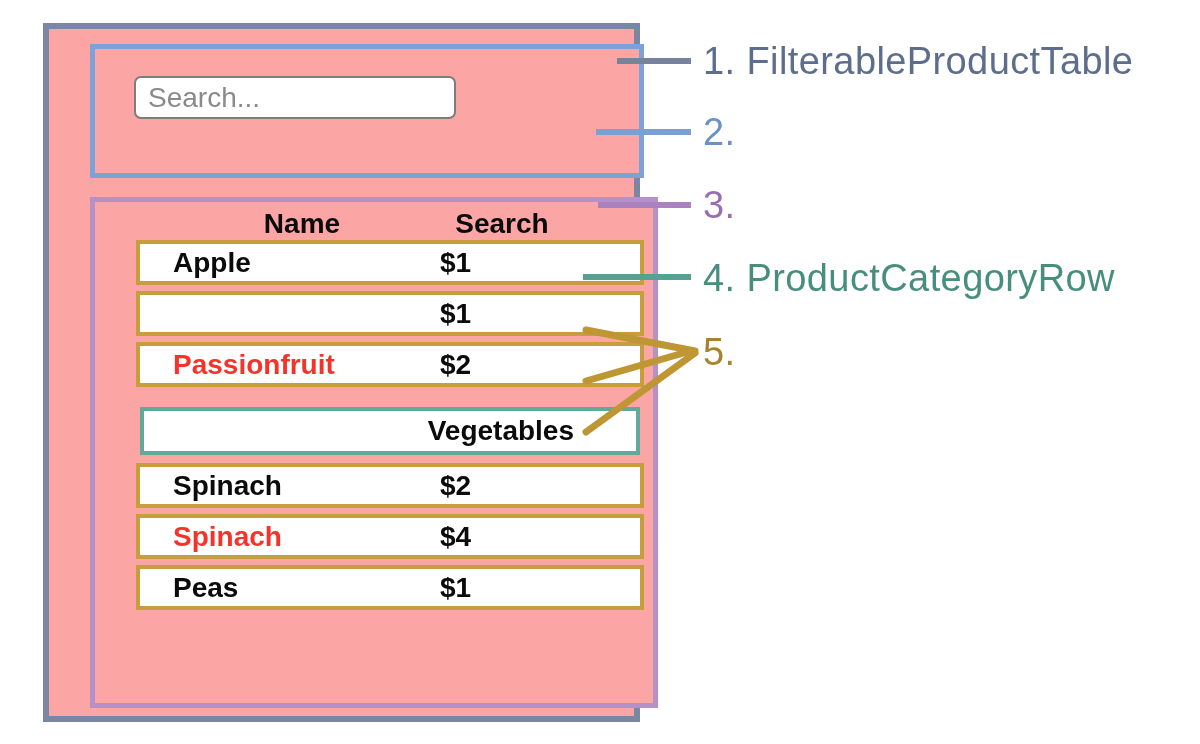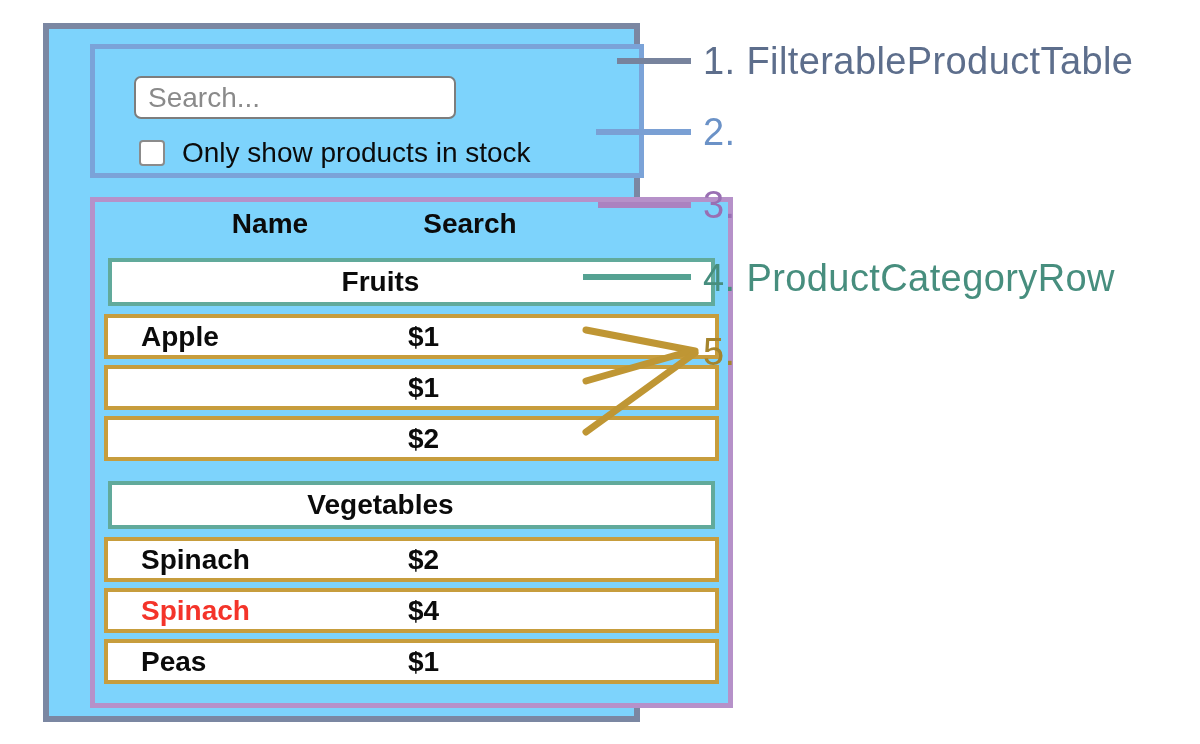--- a/index.html
+++ b/index.html
@@ -3,90 +3,84 @@
 <meta charset="utf-8">
 <style>
   :root{
     --outer:#7b87a2; --blue:#7ba3d8; --purple:#b691c9; --teal:#61aa9b; --gold:#c79d3d;
   }
   html,body{margin:0;padding:0;}
   body{
     width:1200px;height:744px;position:relative;background:#ffffff;overflow:hidden;
     font-family:"Liberation Sans","DejaVu Sans",sans-serif;color:#0b0b0b;
   }
-  .box{position:absolute;box-sizing:border-box;background:#7dd3fc;margin-left:20px;}
+  .box{position:absolute;box-sizing:border-box;background:#fca5a5;margin-left:20px;}
   #outer-box{left:23px;top:23px;width:597px;height:699px;border:6px solid var(--outer);}
   #searchbar-box{left:44px;top:38px;width:554px;height:134px;border:5px solid var(--blue);}
   #search-input{
     position:absolute;left:39px;top:27px;width:322px;height:43px;box-sizing:border-box;
     border:2px solid #7d7d7d;border-radius:7px;font-size:28px;color:#444;
     padding:0 12px;outline:none;font-family:inherit;background:#fff;
   }
   #search-input::placeholder{color:#8a8a8a;opacity:1;}
   .check-row{position:absolute;left:44px;top:88px;height:32px;display:flex;align-items:center;}
   .checkbox{
     width:26px;height:26px;box-sizing:border-box;border:2px solid #8b8b8b;border-radius:4px;
     background:#fff;margin-right:17px;flex:0 0 auto;
   }
   .check-label{font-size:28px;color:#0b0b0b;white-space:nowrap;}
-  #product-table-box{left:44px;top:191px;width:643px;height:511px;border:5px solid var(--purple);}
+  #product-table-box{left:44px;top:191px;width:568px;height:511px;border:5px solid var(--purple);padding-left:32px;}
   .thead{position:relative;height:38px;}
   .th{position:absolute;top:6px;transform:translateX(-50%);font-weight:bold;font-size:28px;white-space:nowrap;}
   .th-name{left:175px;}
   .th-price{left:375px;}
   .category-row{
     box-sizing:border-box;height:48px;margin:0 13px 8px 13px;border:4px solid var(--teal);
     display:flex;align-items:center;justify-content:center;padding-right:62px;
     font-weight:bold;font-size:28px;background:#fff;
   }
   .category-row.first{margin-top:18px;}
-  .category-row.later{margin-top:20px;}
+  .category-row.later{margin-top:20px;justify-content:flex-end;}
   .product-row{
     box-sizing:border-box;height:45px;margin:0 9px 6px 9px;border:4px solid var(--gold);
     position:relative;font-size:28px;background:#fff;font-weight:bold;
   }
   .row-name{position:absolute;left:33px;top:50%;transform:translateY(-50%);white-space:nowrap;}
   .row-price{position:absolute;left:300px;top:50%;transform:translateY(-50%);white-space:nowrap;}
   #connector-svg{position:absolute;left:0;top:0;pointer-events:none;}
   .clabel{
     position:absolute;left:703px;transform:translateY(-50%);display:flex;align-items:center;
     font-size:38px;letter-spacing:0.4px;white-space:nowrap;
   }
   .clabel .lnum{margin-right:11px;}
 </style>
 </head>
 <body>
 
 <div class="box" id="outer-box">
 
   <div class="box" id="searchbar-box" style="left:21px;top:15px;">
     <input id="search-input" type="text" placeholder="Search..." style="">
-    <div class="check-row">
-      <span class="checkbox"></span>
-      <span class="check-label">Only show products in stock</span>
-    </div>
   </div>
 
   <div class="box" id="product-table-box" style="left:21px;top:168px;">
     <div class="thead">
       <span class="th th-name">Name</span>
       <span class="th th-price">Search</span>
     </div>
     <div id="table-body">
-        <div class="category-row first">
-          <span>Fruits</span>
-        </div>
         <div class="product-row">
           <span class="row-name" style="color: rgb(11, 11, 11);">Apple</span>
           <span class="row-price">$1</span>
         </div>
         <div class="product-row">
           <span class="row-price">$1</span>
         </div>
         <div class="product-row">
+          <span class="row-name" style="color: rgb(244, 52, 42);">Passionfruit</span>
           <span class="row-price">$2</span>
         </div>
         <div class="category-row later">
           <span>Vegetables</span>
         </div>
         <div class="product-row">
           <span class="row-name" style="color: rgb(11, 11, 11);">Spinach</span>
           <span class="row-price">$2</span>
         </div>
         <div class="product-row">

